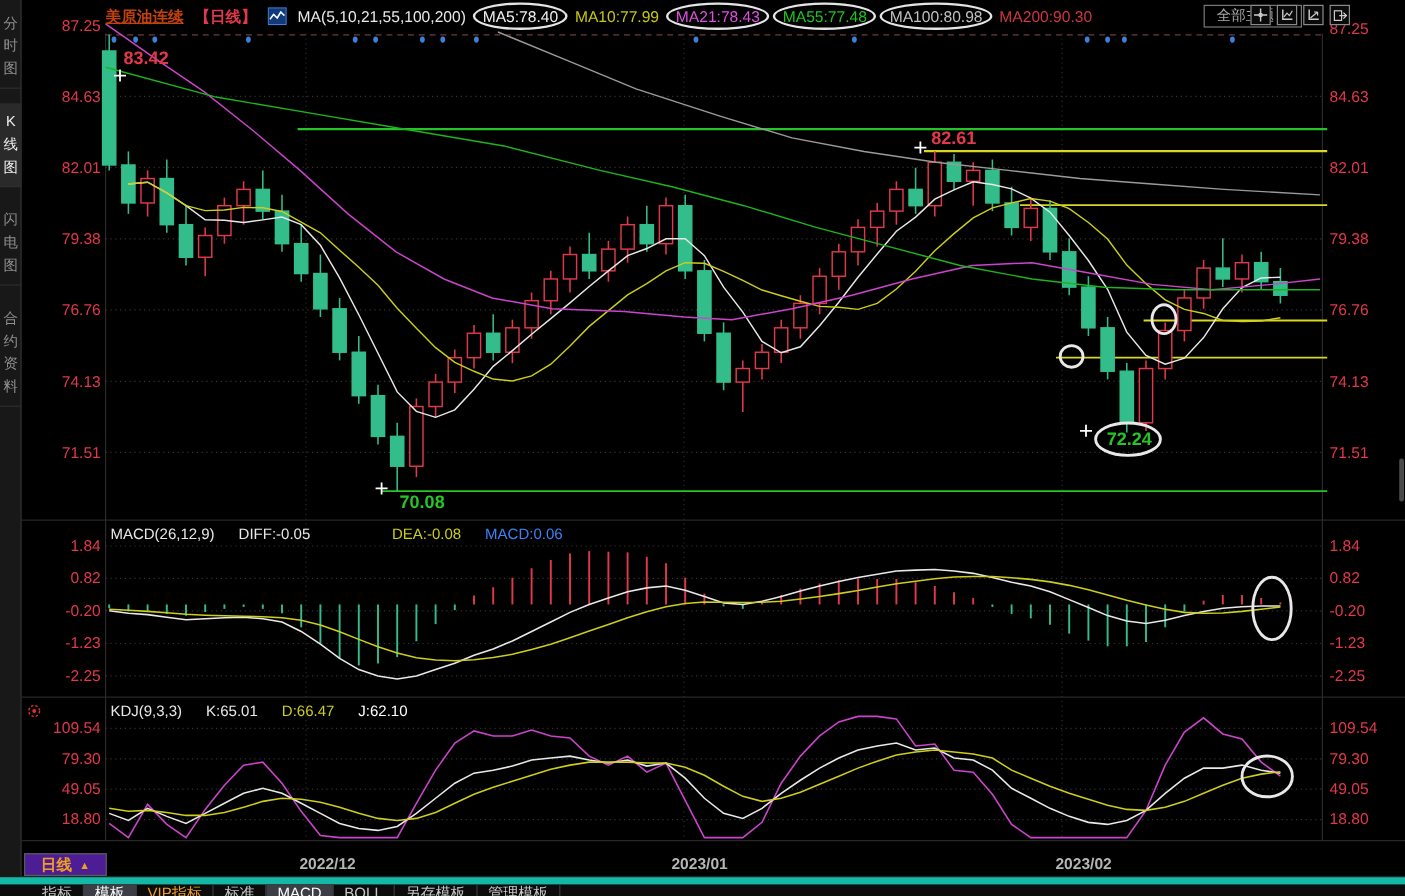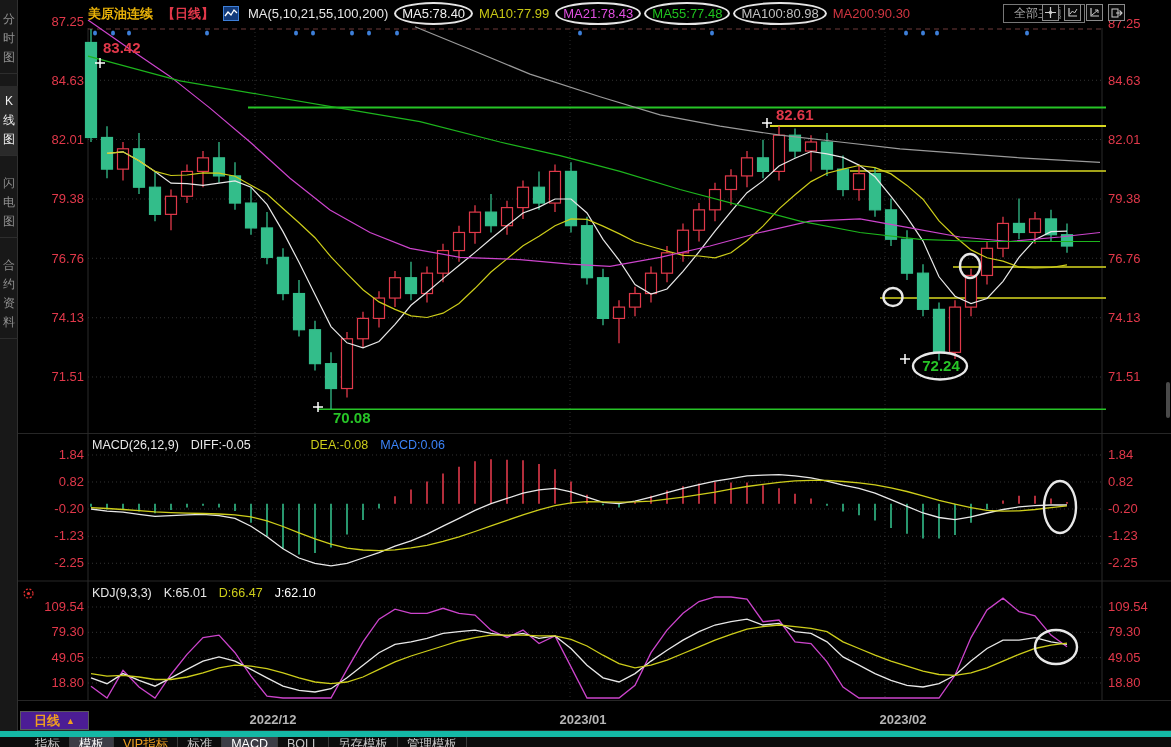--- a/index.html
+++ b/index.html
@@ -9,32 +9,32 @@
   
   .sidebar{position:absolute;left:0;top:0;width:18px;height:731px;background:#181818;
            border-right:1px solid #303030;box-sizing:border-box;}
   .side-item{width:18px;margin-bottom:12px;padding:6px 0;border-bottom:1px solid #2d2d2d;
              color:#909090;font-size:12px;text-align:center;cursor:pointer;}
   .side-item.active{background:#2a2a2a;color:#f0f0f0;}
   .side-item div{line-height:19px;height:19px;}
   
   .header{position:absolute;left:88px;top:0;height:27px;display:flex;align-items:center;
           gap:9px;font-size:13px;white-space:nowrap;}
-  .instr{color:#eab308;font-weight:bold;}
+  .instr{color:#c2410c;font-weight:bold;text-decoration:underline;}
   .period{color:#e1384a;font-weight:bold;}
   .masettings{color:#e8e8e8;}
   .ma-item{font-size:13px;}
   .ma-item.circled{border:2px solid #e5e5e5;border-radius:50%;padding:2px 6px;margin:0 -3px;}
   .theme-btn{position:absolute;left:1003px;top:4px;width:80px;height:17px;line-height:17px;
              border:1px solid #777;color:#aaa;font-size:12px;text-align:center;cursor:pointer;}
   .winbtns{position:absolute;left:1042px;top:4px;display:flex;gap:5px;}
   .winbtn{width:17px;height:17px;border:1px solid #8a8a8a;box-sizing:border-box;cursor:pointer;
           display:flex;align-items:center;justify-content:center;background:#0a0a0a;}
   
-  .ind-row{position:absolute;left:92px;display:flex;gap:12px;font-size:12.5px;white-space:nowrap;}
+  .ind-row{position:absolute;left:92px;display:flex;gap:20px;font-size:12.5px;white-space:nowrap;}
   .sun-icon{position:absolute;left:22px;top:586px;}
   
   .period-box{position:absolute;left:20px;top:711px;width:69px;height:19px;border:1px solid #5a5a5a;
               box-sizing:border-box;display:flex;align-items:center;justify-content:center;gap:6px;
               background:#4c1d95;cursor:pointer;}
   .period-box .plabel{color:#f0a020;font-weight:bold;font-size:13px;}
   .period-box .parrow{color:#f0a020;font-size:9px;}
   
   .toolbar{position:absolute;left:0;top:731px;width:1171px;height:16px;background:#0c0c0c;
            border-top:6px solid #14b8a6;box-sizing:border-box;display:flex;align-items:stretch;

